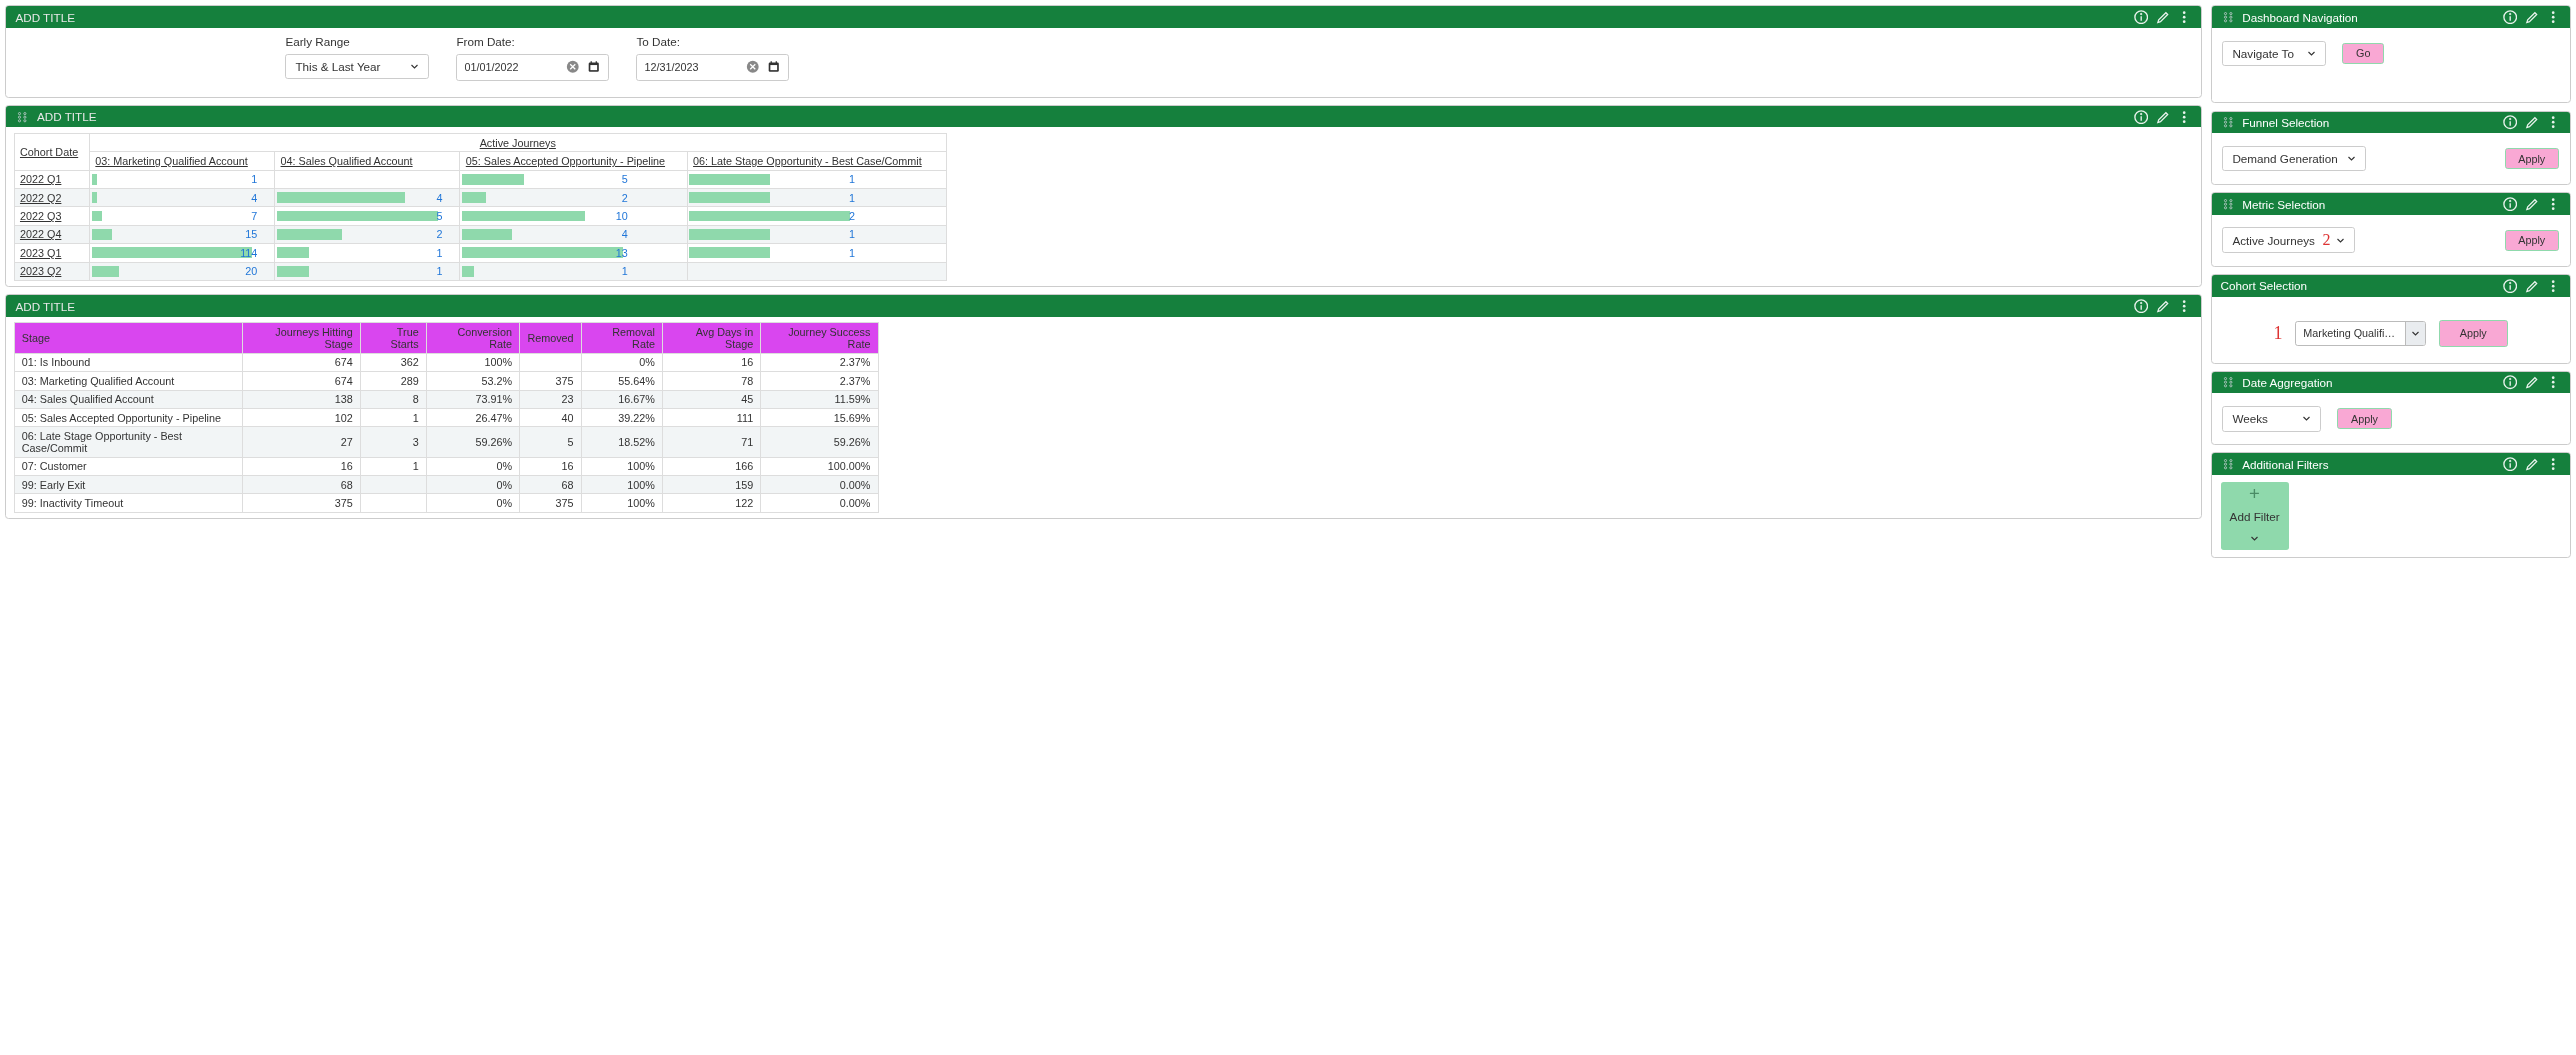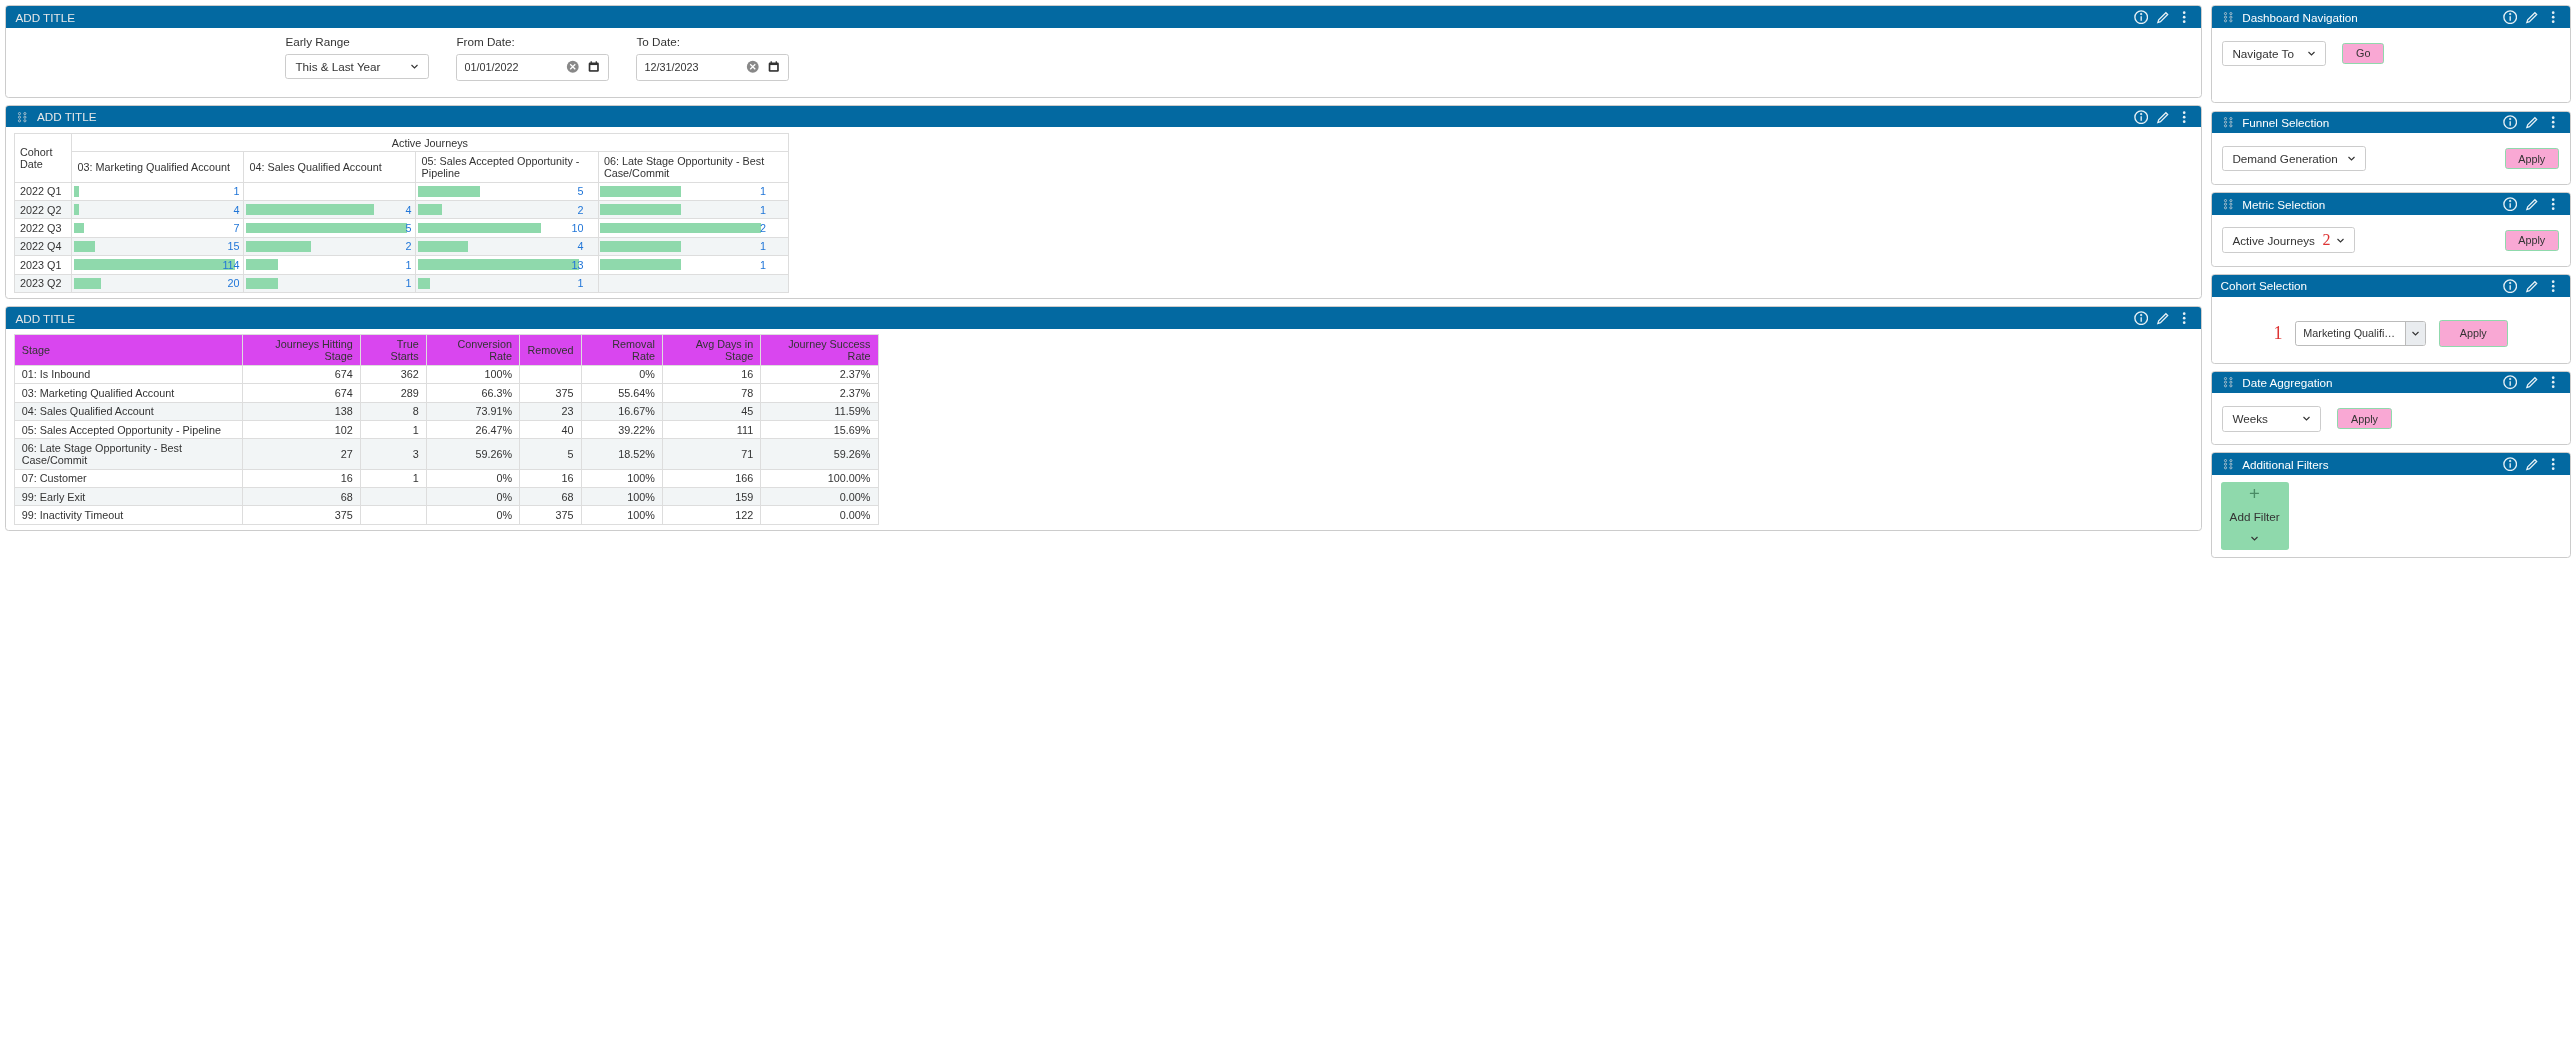--- a/index.html
+++ b/index.html
@@ -19,21 +19,21 @@
 
   .panel {
     border: 0.9px solid #ccc;
     border-radius: 3.6px;
     background: #fff;
     margin-bottom: 7.2px;
     overflow: hidden;
   }
   .side-col .panel { margin-bottom: 0; }
   .panel-header {
-    background: #0369a1;
+    background: #15803d;
     color: #fff;
     padding: 3.6px 9px;
     display: flex;
     align-items: center;
     gap: 7.2px;
     font-size: 11.7px;
   }
   .panel-header .spacer { flex: 1; }
   .panel-header .hicon {
     width: 14.4px; height: 14.4px;
@@ -70,21 +70,21 @@
     border-radius: 2.7px;
     padding: 5.4px 7.2px;
     display: flex; align-items: center; gap: 7.2px;
     min-width: 153px;
     background: #fff;
   }
   .date-input .clear-ic, .date-input .cal-ic { width:14.4px; height:14.4px; display:inline-flex; align-items:center; justify-content:center; cursor:pointer;}
   .date-input .clear-ic svg, .date-input .cal-ic svg { width:13.5px; height:13.5px; }
 
   
-  .cohort-table { width: 775px; border-collapse: collapse; margin-top: 0; }
+  .cohort-table { width: 933px; border-collapse: collapse; margin-top: 0; text-decoration: underline; }
   .cohort-table th, .cohort-table td { border: 0.9px solid #ddd; font-size: 10.8px; }
   .cohort-table th { font-weight: 400; background: #fff; padding: 2.7px 5.4px; text-align: center; }
   .cohort-table td { padding: 0; }
   .cohort-table .rowlabel { padding: 2.7px 5.4px; white-space: nowrap; }
   .cohort-table tr.alt td { background: #f2f5f6; }
   .barcell { position: relative; height: 14.4px; width: 171px; }
   .barcell .bar { position: absolute; left: 1.8px; top: 1.8px; bottom: 1.8px; background: #8fd9ac; }
   .barcell .val { position: absolute; right: 3.6px; top: 0; bottom: 0; display:flex; align-items:center; color: #1f75d8; font-size: 10.8px; }
 
   
@@ -485,21 +485,21 @@
                 <td class="num">100%</td>
                 <td class="num"></td>
                 <td class="num">0%</td>
                 <td class="num">16</td>
                 <td class="num">2.37%</td>
               </tr>
               <tr>
                 <td>03: Marketing Qualified Account</td>
                 <td class="num">674</td>
                 <td class="num">289</td>
-                <td class="num">66.3%</td>
+                <td class="num">53.2%</td>
                 <td class="num">375</td>
                 <td class="num">55.64%</td>
                 <td class="num">78</td>
                 <td class="num">2.37%</td>
               </tr>
               <tr class="alt">
                 <td>04: Sales Qualified Account</td>
                 <td class="num">138</td>
                 <td class="num">8</td>
                 <td class="num">73.91%</td>

